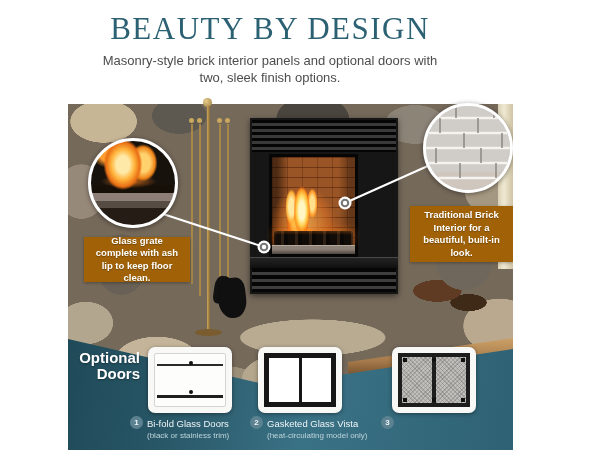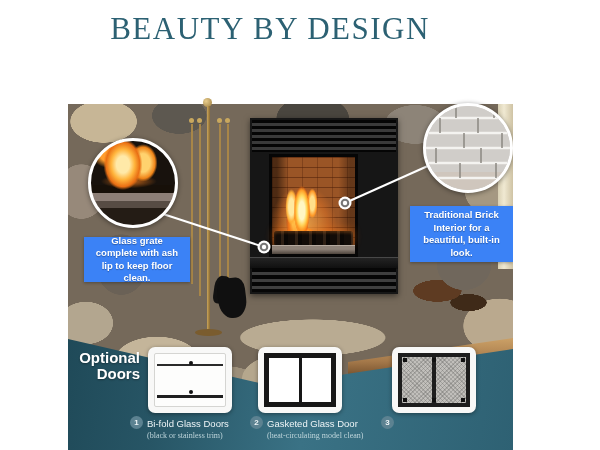--- a/index.html
+++ b/index.html
@@ -101,21 +101,21 @@
     background-color:#18120d;
     background-image:
       radial-gradient(ellipse 26px 34px at 38% 28%, #ffe9a8 0 25%, #ffb43c 45%, #e96f14 65%, transparent 75%),
       radial-gradient(ellipse 20px 26px at 62% 26%, #ffd26e 0 35%, #f08418 60%, transparent 72%),
       radial-gradient(ellipse 30px 20px at 25% 16%, #ff9d2e 0 40%, transparent 70%),
       radial-gradient(ellipse 40px 10px at 45% 48%, rgba(255,130,30,.8), transparent 70%),
       linear-gradient(180deg, transparent 0 52%, #171009 52% 62%, #8d7f77 62% 72%, #574c44 72% 80%, #241c15 80%);}
   .zoom-brick{left:355px;top:7px;background:#d0cdc9;}
 
   
-  .callout-box{position:absolute;z-index:6;background:#3b82f6;color:#fff;
+  .callout-box{position:absolute;z-index:6;background:#a16207;color:#fff;
         font-weight:700;font-size:9.5px;line-height:12.5px;text-align:center;
         display:flex;align-items:center;justify-content:center;padding:4px 5px;box-sizing:border-box;
         text-shadow:0 1px 1px rgba(0,0,0,.3);box-shadow:0 1px 3px rgba(0,0,0,.3);}
   .callout-left{left:16px;top:141px;width:106px;height:45px;}
   .callout-right{left:342px;top:110px;width:103px;height:56px;}
 
   
   .band{position:absolute;left:0;top:0;width:445px;height:354px;z-index:5;
         clip-path:polygon(0 243px,46% 290px,64% 277px,100% 253px,100% 100%,0 100%);
         background:linear-gradient(100deg,#1c4553 0%,#275565 28%,#3a7285 58%,#2e6173 100%);}
@@ -143,33 +143,35 @@
   .clip{position:absolute;width:4px;height:4px;background:#101010;}
   .c-tl{left:1px;top:1px;} .c-tr{right:1px;top:1px;} .c-bl{left:1px;bottom:1px;} .c-br{right:1px;bottom:1px;}
   .c-tm{left:50%;top:1px;margin-left:-2px;} .c-bm{left:50%;bottom:1px;margin-left:-2px;}
 
   
   .badge{position:absolute;top:320px;width:13px;height:13px;border-radius:50%;z-index:8;
         background:#5c8291;color:#eef5f7;font-size:8px;font-weight:700;line-height:13px;text-align:center;}
   .badge.b1{left:62px;} .badge.b2{left:182px;} .badge.b3{left:313px;}
   .caption{position:absolute;top:317px;z-index:8;color:#eef5f7;}
   .caption .cap-name{font-size:9.5px;font-weight:400;line-height:12px;}
-  .caption .cap-note{font-size:8px;color:#bdd4da;line-height:10px;font-family:Liberation Serif, serif;}
+  .caption .cap-note{font-size:8px;color:#bdd4da;line-height:10px;}
   .cap1{left:79px;width:96px;} .cap2{left:199px;width:106px;}
   .cap3{left:330px;width:113px;}
   .cap3 .cap-name{font-size:9px;letter-spacing:-0.15px;line-height:11.5px;}
   .cap3 .cap-note{display:inline;font-size:7.5px;}
 </style>
 </head>
 <body>
 
 <div class="page">
 
   <div class="header">
     <div class="title">BEAUTY BY DESIGN</div>
+    <div class="subtitle">Masonry-style brick interior panels and optional doors with
+two, sleek finish options.</div>
   </div>
 
   <div class="photo-section">
 
     <div class="photo"></div>
     <div class="window-trim"></div>
 
     <div class="tools">
       <div class="finial"></div>
       <div class="pole"></div>
@@ -275,20 +277,20 @@
     </div>
 
     <div class="badge b1">1</div>
     <div class="caption cap1">
       <span class="cap-name">Bi-fold Glass Doors</span>
       <div class="cap-note">(black or stainless trim)</div>
     </div>
 
     <div class="badge b2">2</div>
     <div class="caption cap2">
-      <span class="cap-name">Gasketed Glass Door</span>
-      <div class="cap-note">(heat-circulating model clean)</div>
+      <span class="cap-name">Gasketed Glass Vista</span>
+      <div class="cap-note">(heat-circulating model only)</div>
     </div>
 
     <div class="badge b3">3</div>
 
   </div>
 </div>
 
 </body></html>

